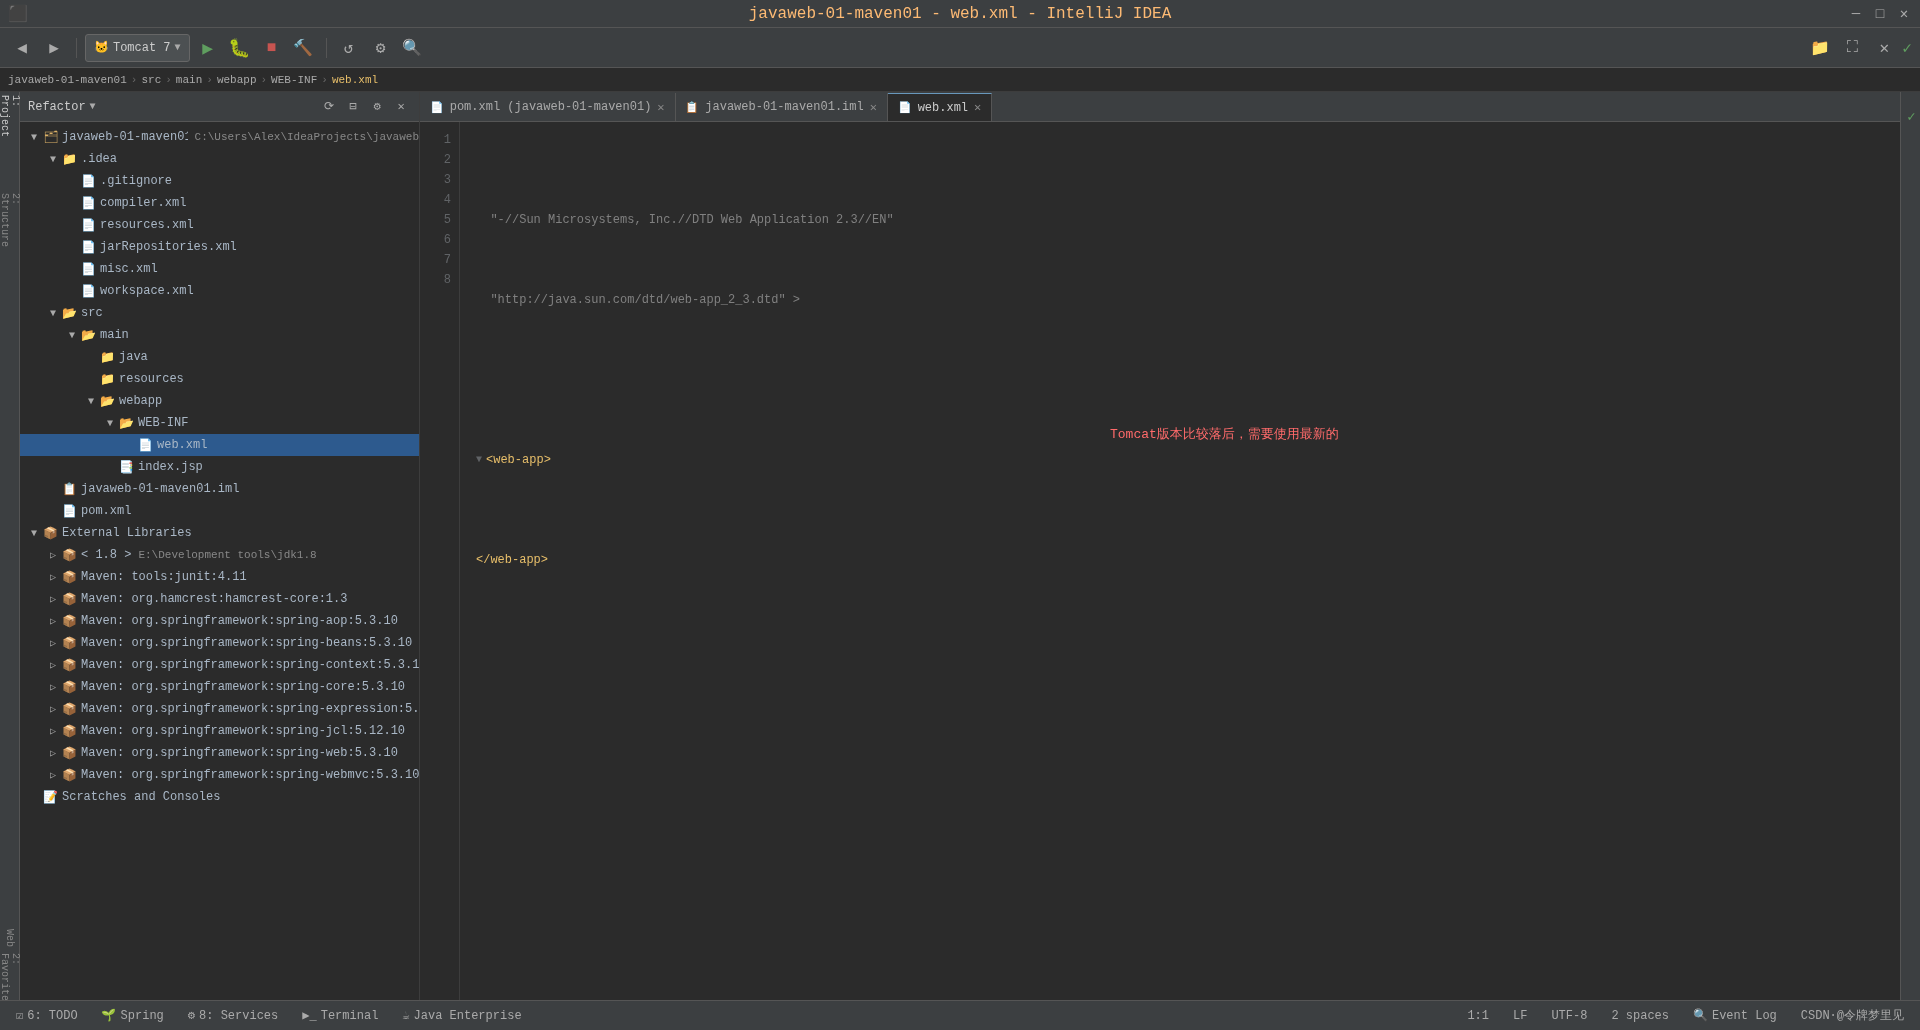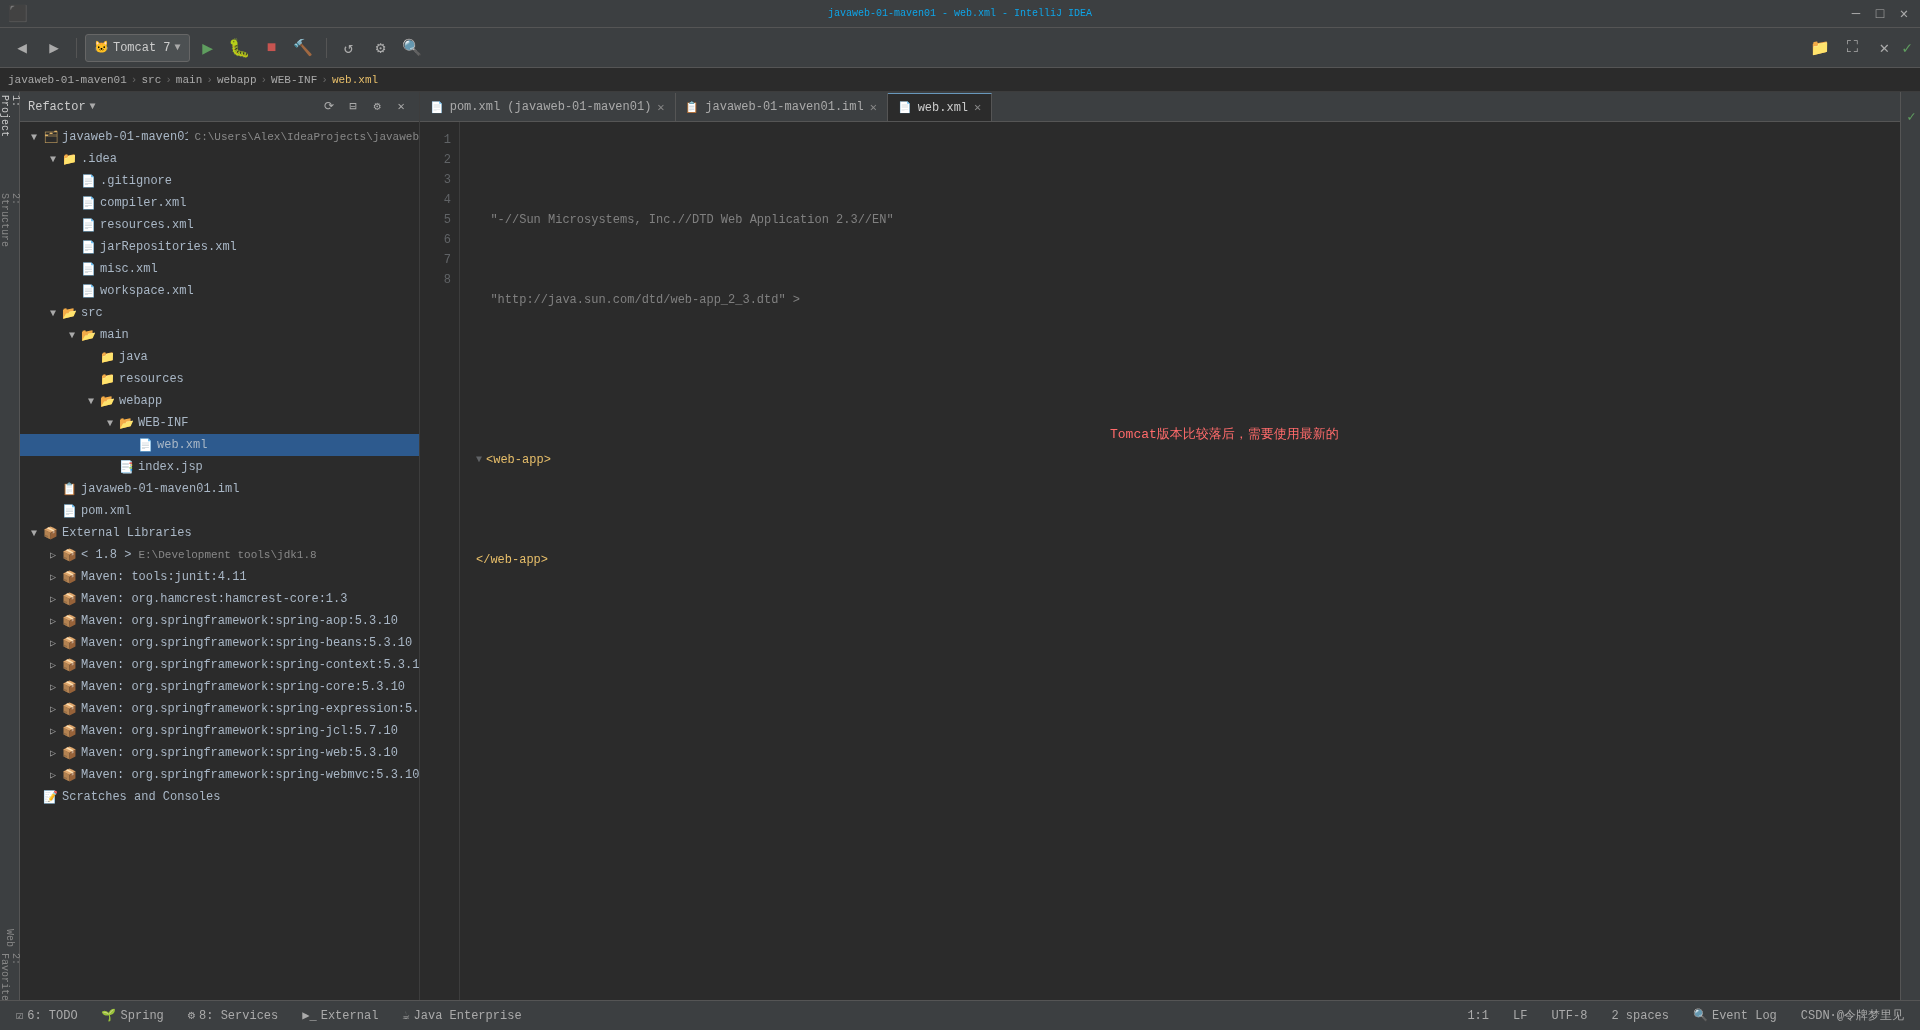--- a/index.html
+++ b/index.html
@@ -35,22 +35,22 @@
       display: flex;
       gap: 4px;
     }
     .menu-item {
       padding: 2px 8px;
       color: #bbb;
       cursor: pointer;
       font-size: 12px;
     }
     .title-center {
-      color: #0ea5e9;
-      font-size: 10px;
+      color: #fdba74;
+      font-size: 16px;
       position: absolute;
       left: 50%;
       transform: translateX(-50%);
     }
     .title-bar-right {
       display: flex;
       align-items: center;
       gap: 8px;
     }
     .win-btn {
@@ -706,21 +706,21 @@
         <span class="tree-indent"></span>
         <span class="tree-arrow">▷</span>
         <span class="tree-icon icon-lib">📦</span>
         <span class="tree-label">Maven: org.springframework:spring-expression:5.3.10</span>
       </div>
 
       <div class="tree-item">
         <span class="tree-indent"></span>
         <span class="tree-arrow">▷</span>
         <span class="tree-icon icon-lib">📦</span>
-        <span class="tree-label">Maven: org.springframework:spring-jcl:5.7.10</span>
+        <span class="tree-label">Maven: org.springframework:spring-jcl:5.12.10</span>
       </div>
 
       <div class="tree-item">
         <span class="tree-indent"></span>
         <span class="tree-arrow">▷</span>
         <span class="tree-icon icon-lib">📦</span>
         <span class="tree-label">Maven: org.springframework:spring-web:5.3.10</span>
       </div>
 
       <div class="tree-item">
@@ -819,21 +819,21 @@
   <div class="bottom-tab">
     <span style="color:#6fb593;">🌱</span>
     <span>Spring</span>
   </div>
   <div class="bottom-tab">
     <span>⚙</span>
     <span>8: Services</span>
   </div>
   <div class="bottom-tab">
     <span>▶_</span>
-    <span>External</span>
+    <span>Terminal</span>
   </div>
   <div class="bottom-tab">
     <span>☕</span>
     <span>Java Enterprise</span>
   </div>
 
   <div style="flex:1"></div>
 
   <div class="bottom-tab">
     <span>1:1</span>

